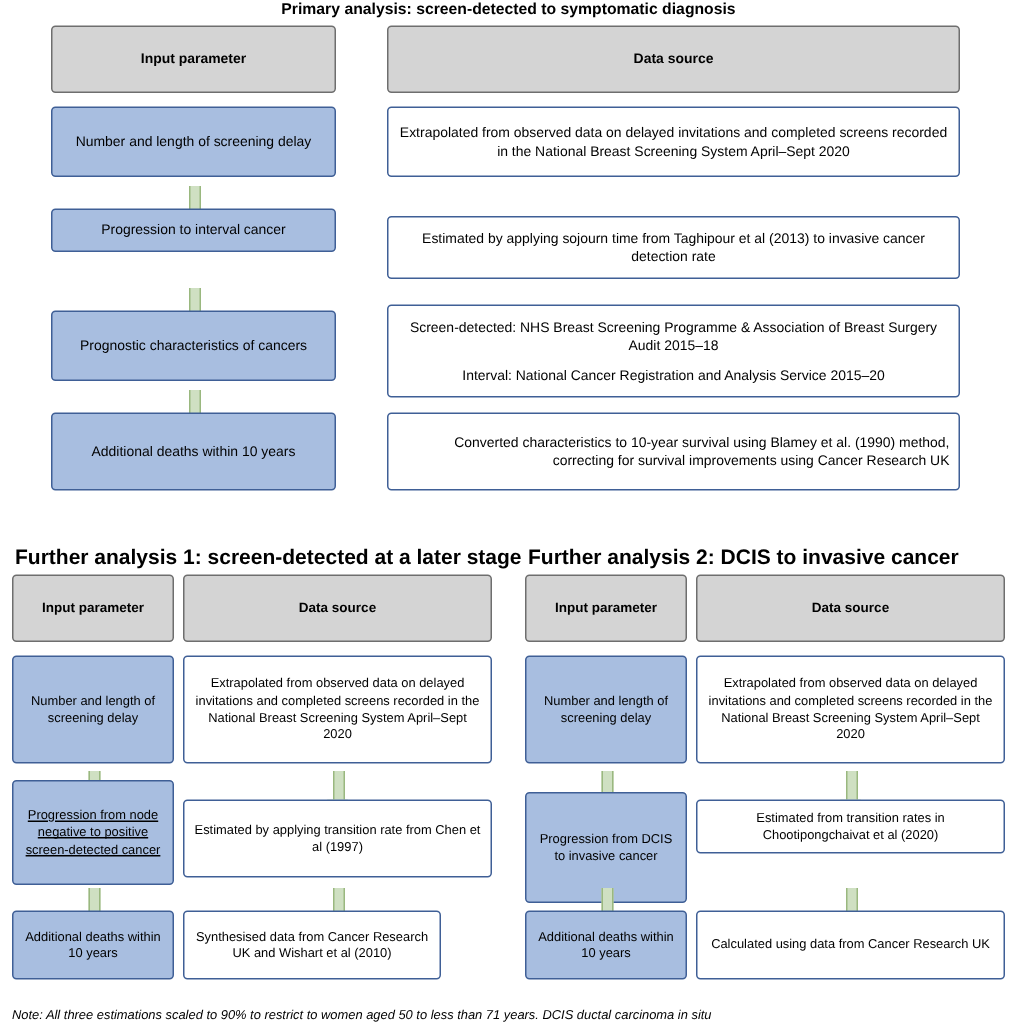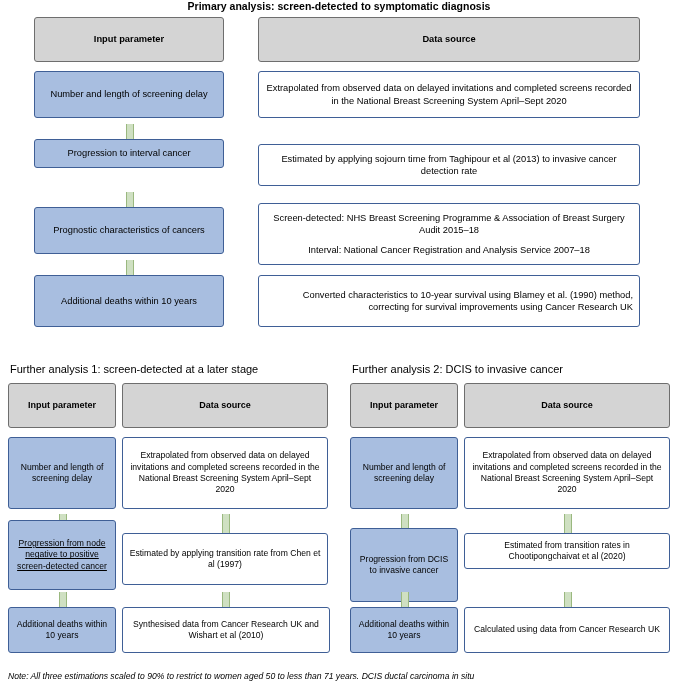--- a/index.html
+++ b/index.html
@@ -14,22 +14,22 @@
     color: #000000;
     position: relative;
     overflow: hidden;
   }
   .page {
     position: relative;
     width: 678px;
     height: 685px;
   }
   .section-title {
-    font-size: 11px;
-    font-weight: normal;
+    font-size: 14px;
+    font-weight: bold;
     color: #000;
     line-height: 1.2;
   }
   .primary-title {
     position: absolute;
     left: 0;
     top: 0;
     width: 678px;
     text-align: center;
     font-size: 10.5px;
@@ -124,21 +124,21 @@
 
   <div class="arrow" style="left:122px; top:192px; height:28px;">
     <div class="shaft" style="height:20px;"></div>
     <div class="head" style="top:20px;"></div>
   </div>
 
   <div class="box blue" style="left:34px; top:207px; width:190px; height:47px;">Prognostic characteristics of cancers</div>
   <div class="box white white-split" style="left:258px; top:203px; width:382px; height:62px;">
     <div>Screen-detected: NHS Breast Screening Programme &amp; Association of Breast Surgery Audit 2015–18</div>
     <div class="gap"></div>
-    <div>Interval: National Cancer Registration and Analysis Service 2007–18</div>
+    <div>Interval: National Cancer Registration and Analysis Service 2015–20</div>
   </div>
 
   <div class="arrow" style="left:122px; top:260px; height:28px;">
     <div class="shaft" style="height:20px;"></div>
     <div class="head" style="top:20px;"></div>
   </div>
 
   <div class="box blue" style="left:34px; top:275px; width:190px; height:52px;">Additional deaths within 10 years</div>
   <div class="box white" style="left:258px; top:275px; width:382px; height:52px;text-align:right;">Converted characteristics to 10-year survival using Blamey et al. (1990) method, correcting for survival improvements using Cancer Research UK</div>
 
@@ -165,21 +165,21 @@
   <div class="arrow" style="left:55px; top:592px; height:27px;">
     <div class="shaft" style="height:19px;"></div>
     <div class="head" style="top:19px;"></div>
   </div>
   <div class="arrow" style="left:218px; top:592px; height:27px;">
     <div class="shaft" style="height:19px;"></div>
     <div class="head" style="top:19px;"></div>
   </div>
 
   <div class="box blue" style="left:8px; top:607px; width:108px; height:46px; font-size:8.6px;">Additional deaths within 10 years</div>
-  <div class="box white" style="left:122px; top:607px; width:208px; height:46px; font-size:8.6px;">Synthesised data from Cancer Research UK and Wishart et al (2010)</div>
+  <div class="box white" style="left:122px; top:607px; width:172px; height:46px; font-size:8.6px;">Synthesised data from Cancer Research UK and Wishart et al (2010)</div>
 
   <div class="section-title" style="position:absolute; left:352px; top:363px;">Further analysis 2: DCIS to invasive cancer</div>
 
   <div class="box hdr-grey" style="left:350px; top:383px; width:108px; height:45px; font-size:9px;">Input parameter</div>
   <div class="box hdr-grey" style="left:464px; top:383px; width:206px; height:45px; font-size:9px;">Data source</div>
 
   <div class="box blue" style="left:350px; top:437px; width:108px; height:72px; font-size:8.6px;">Number and length of screening delay</div>
   <div class="box white" style="left:464px; top:437px; width:206px; height:72px; font-size:8.6px;">Extrapolated from observed data on delayed invitations and completed screens recorded in the National Breast Screening System April–Sept 2020</div>
 
   <div class="arrow" style="left:397px; top:514px; height:27px;">

